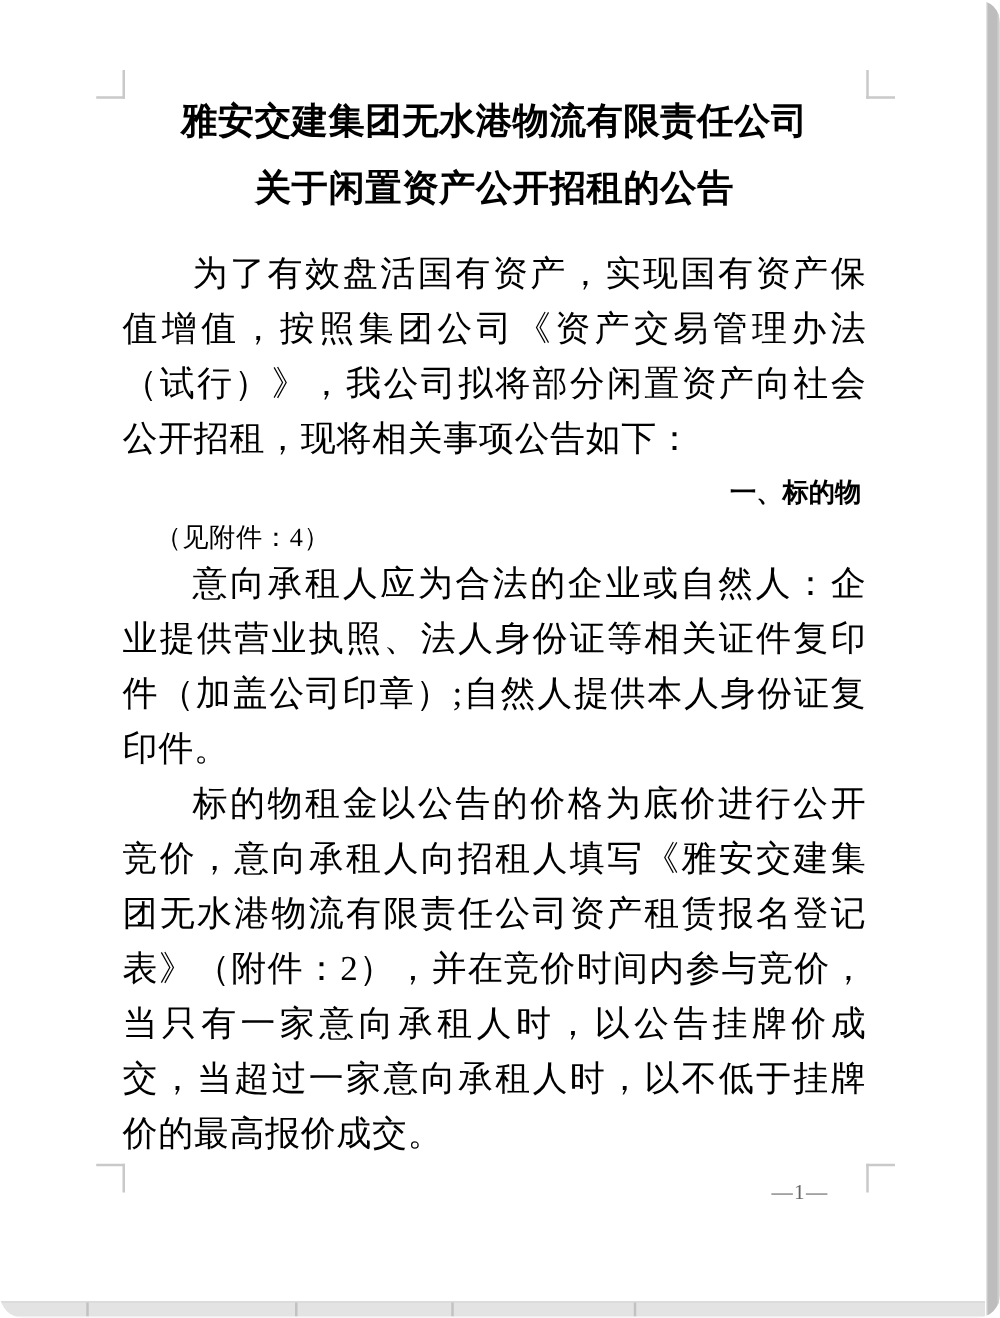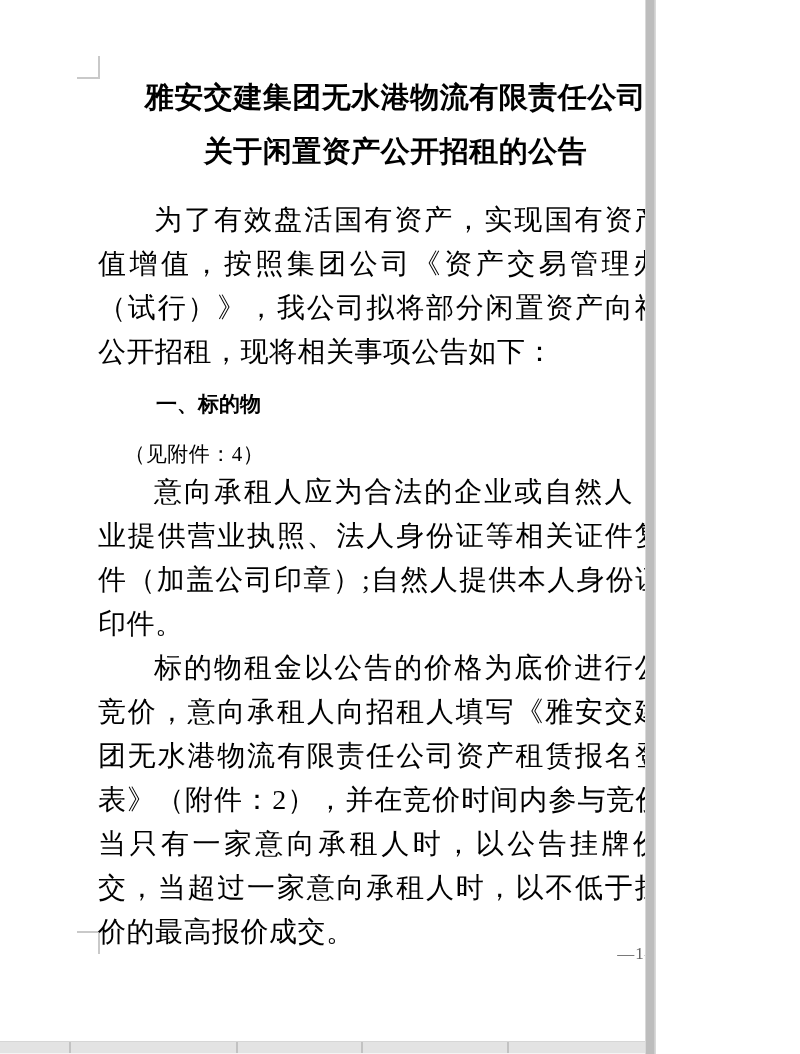--- a/index.html
+++ b/index.html
@@ -2,25 +2,26 @@
 <html><head>
 <meta charset="utf-8">
 <style>
   html, body {
     margin: 0;
     padding: 0;
     background: #ffffff;
   }
   .viewport {
     position: relative;
-    width: 656px;
+    width: 800px;
     height: 1054px;
     overflow: hidden;
     background: #ffffff;
     font-family: "Liberation Serif", "DejaVu Serif", serif;
+    border-radius: 18px;
   }
   .page {
     position: absolute;
     left: 0; top: 0;
     width: 788px;
     height: 1054px;
     background: #ffffff;
   }
   
   .crop {
@@ -52,26 +53,27 @@
   .doc-title .t-line { display: block; }
   .para {
     margin: 0;
     font-size: 28px;
     line-height: 44px;
     text-indent: 2em;
     text-align: justify;
     letter-spacing: 0.5px;
   }
   .heading {
-    margin: 16px;
+    margin: 4px;
     font-size: 21px;
     line-height: 32px;
     font-weight: bold;
     text-indent: 2em;
-    font-family: Liberation Mono, monospace;
+    font-family: Liberation Serif, serif;
+    text-align: right;
   }
   .heading-2 { margin-top: 8px; }
   .attach-note {
     margin: 0;
     font-size: 21px;
     line-height: 32px;
     text-indent: 1.25em;
     letter-spacing: 0.5px;
   }
   

